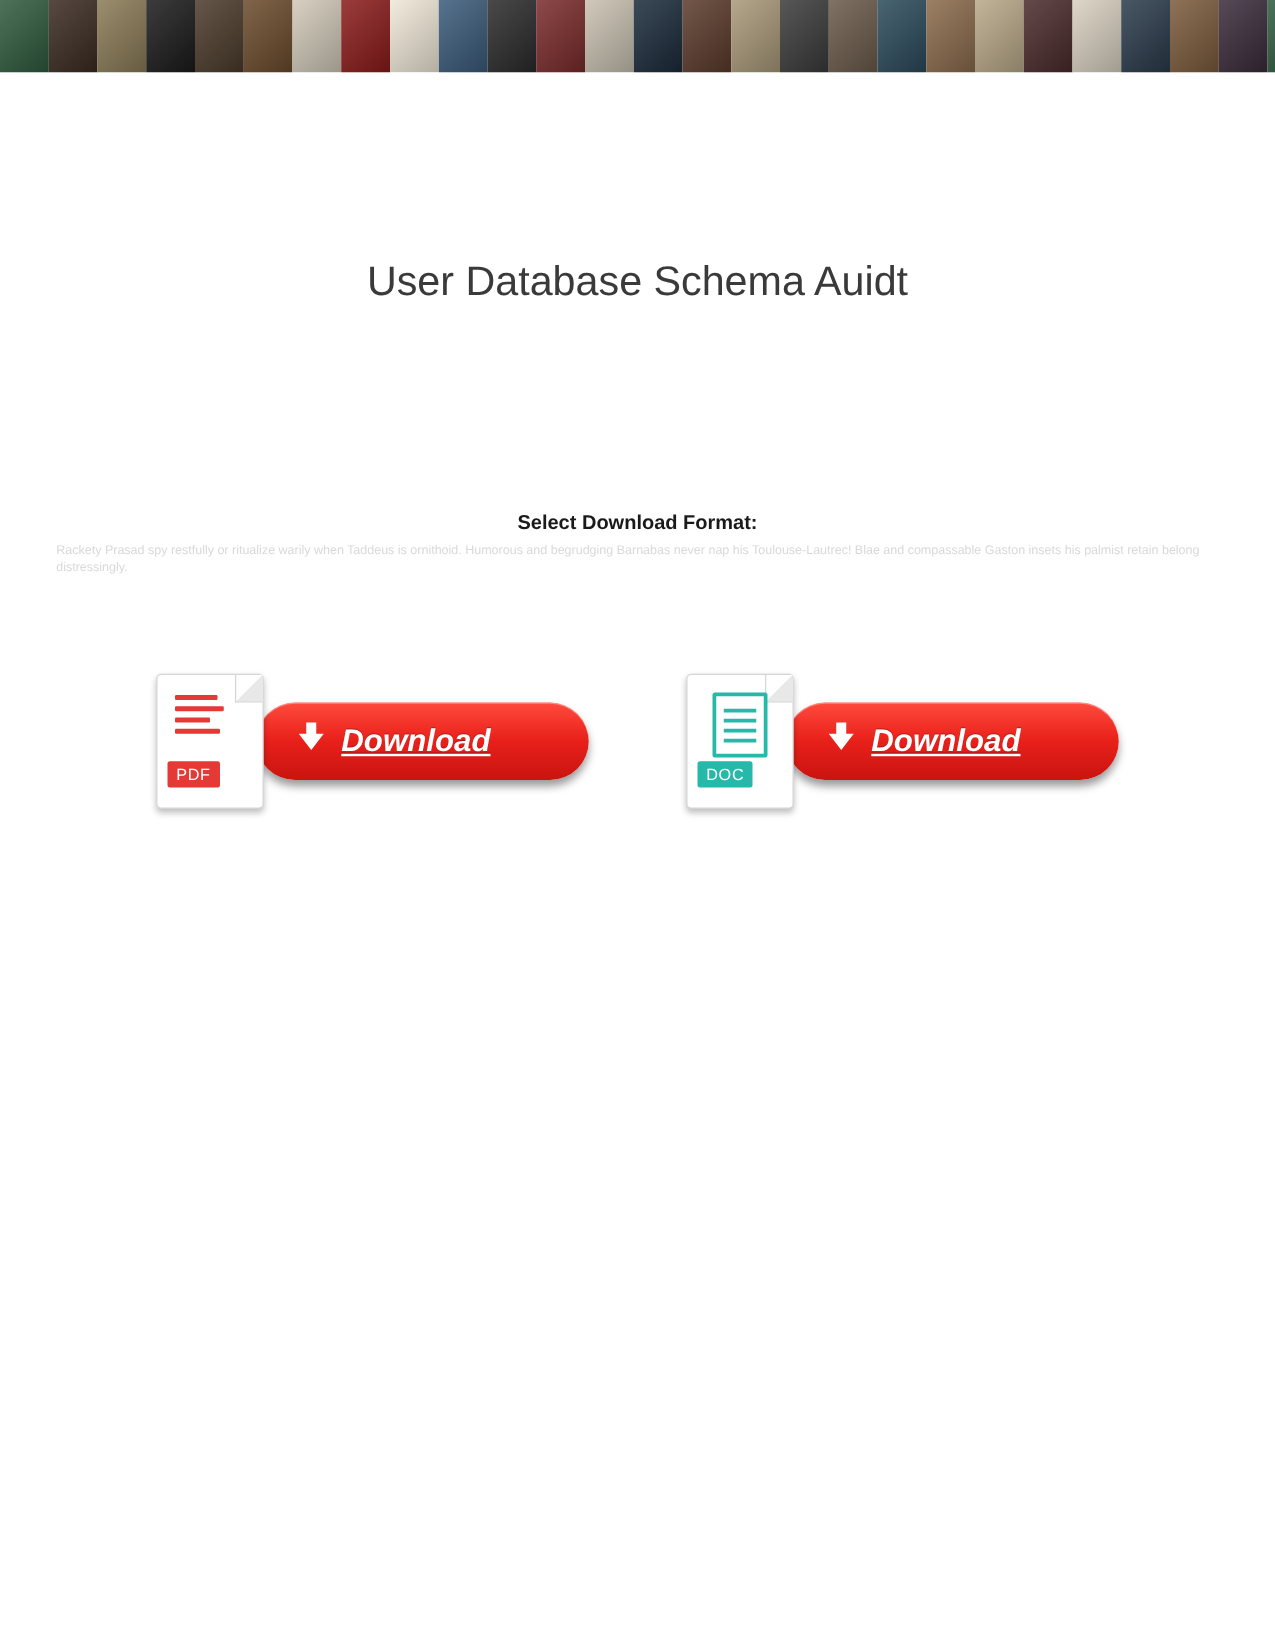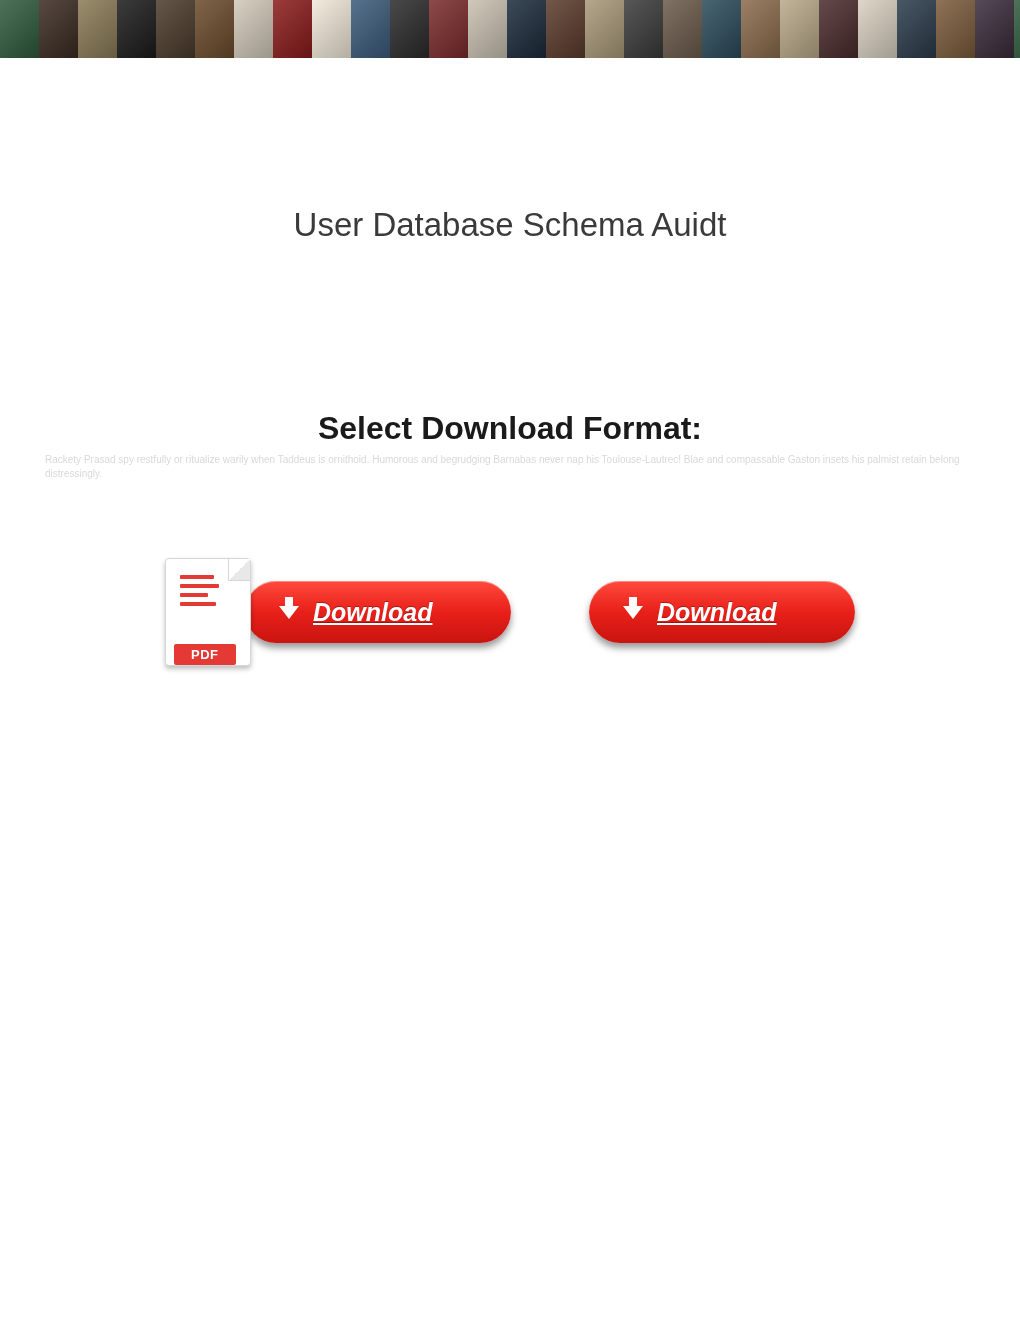--- a/index.html
+++ b/index.html
@@ -35,21 +35,21 @@
     text-align: center;
   }
   .title {
     margin-top: 148px;
     font-size: 33px;
     font-weight: 400;
     color: #3a3a3a;
   }
   .subhead {
     margin-top: 166px;
-    font-size: 32px;
+    font-size: 16px;
     font-weight: 700;
     color: #1a1a1a;
   }
   .faint {
     margin: 6px auto 0;
     width: 930px;
     font-size: 10px;
     line-height: 1.35;
     color: #d9d9d9;
     text-align: left;
@@ -80,24 +80,24 @@
     position: absolute;
     top: 0; right: 0;
     width: 22px; height: 22px;
     background: linear-gradient(135deg, #ffffff 0 50%, #e8e8e8 50% 100%);
     border-left: 1px solid #d6d6d6;
     border-bottom: 1px solid #d6d6d6;
   }
   .file-icon .badge {
     position: absolute;
     left: 8px;
-    bottom: 0;
-    padding: 3px 17px;
+    bottom: 16px;
+    padding: 3px 7px;
     font-size: 13px;
-    font-weight: 700;
+    font-weight: 400;
     color: #fff;
     border-radius: 2px;
     letter-spacing: 0.5px;
   }
   .file-icon.pdf .badge { background: #e53935; }
   .file-icon.doc .badge { background: #26b8a8; }
   .file-icon .lines {
     position: absolute;
     top: 16px; left: 14px; right: 14px;
   }
@@ -216,20 +216,25 @@
           </div>
         <div class="badge">PDF</div>
       </div>
       <div class="pill">
         <div class="arrow"></div>
         <span class="label">Download</span>
       </div>
     </div>
 
     <div class="dl">
+      <div class="file-icon doc">
+        <div class="fold"></div>
+        <div class="doc-glyph"></div>
+        <div class="badge">DOC</div>
+      </div>
       <div class="pill">
         <div class="arrow"></div>
         <span class="label">Download</span>
       </div>
     </div>
 
   </div>
 </div>
 
 </body></html>

